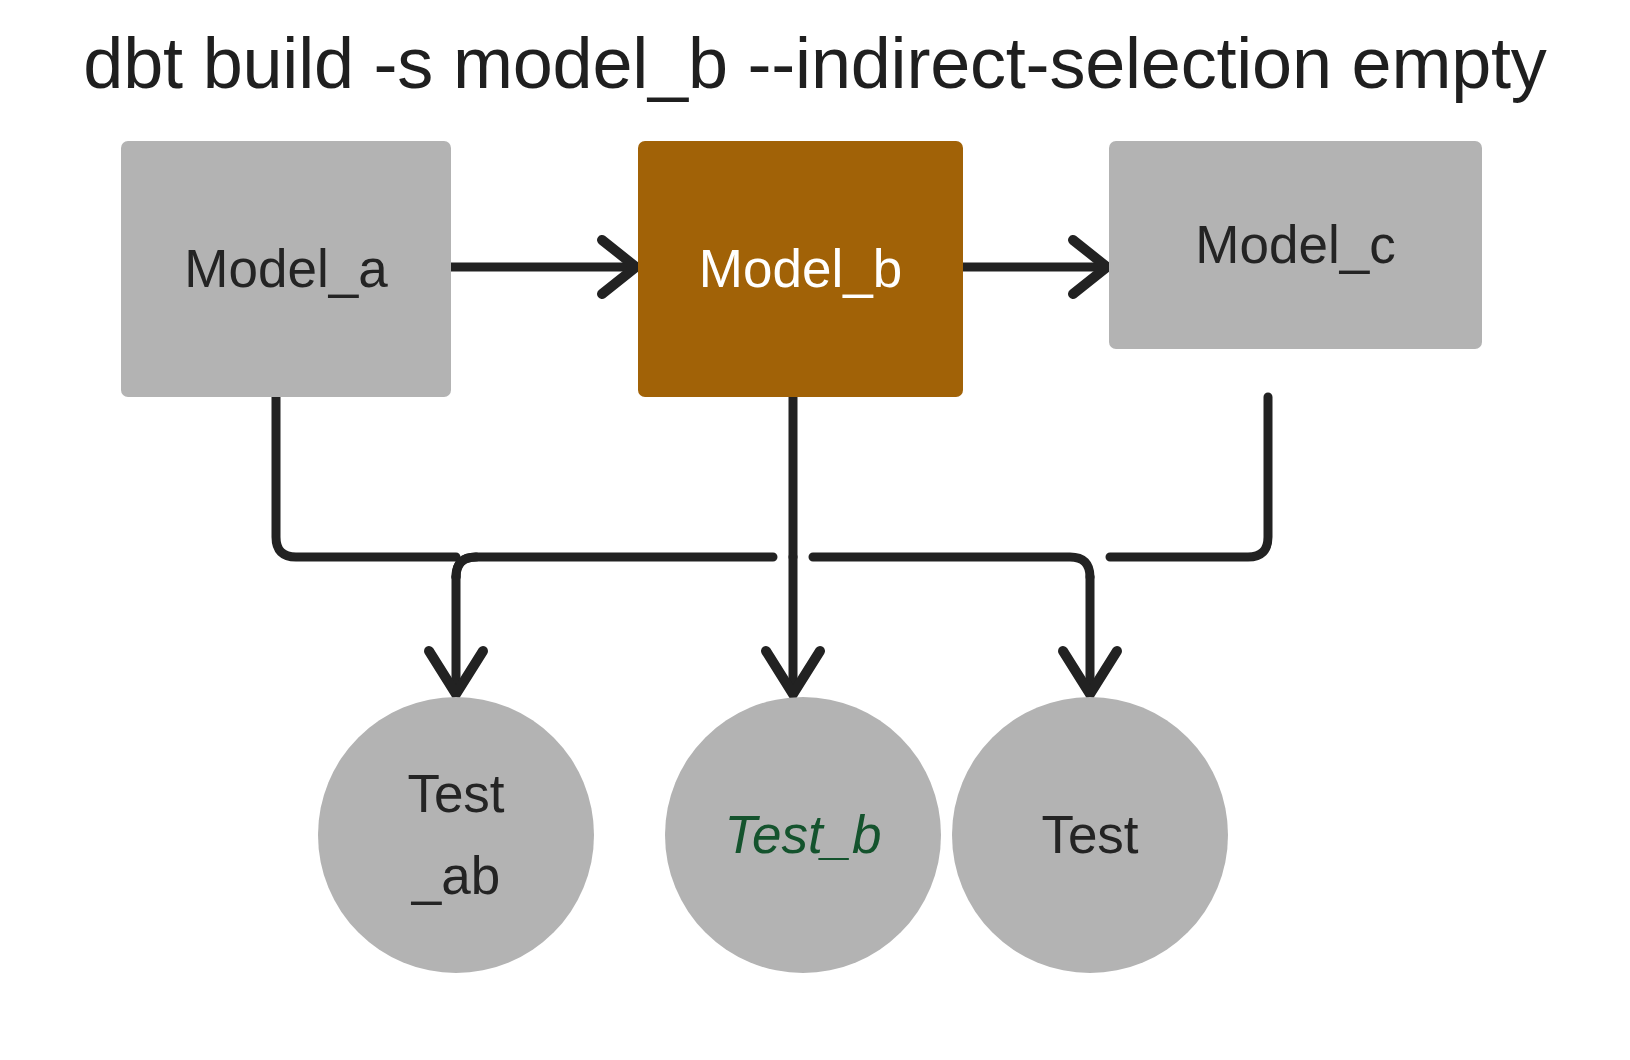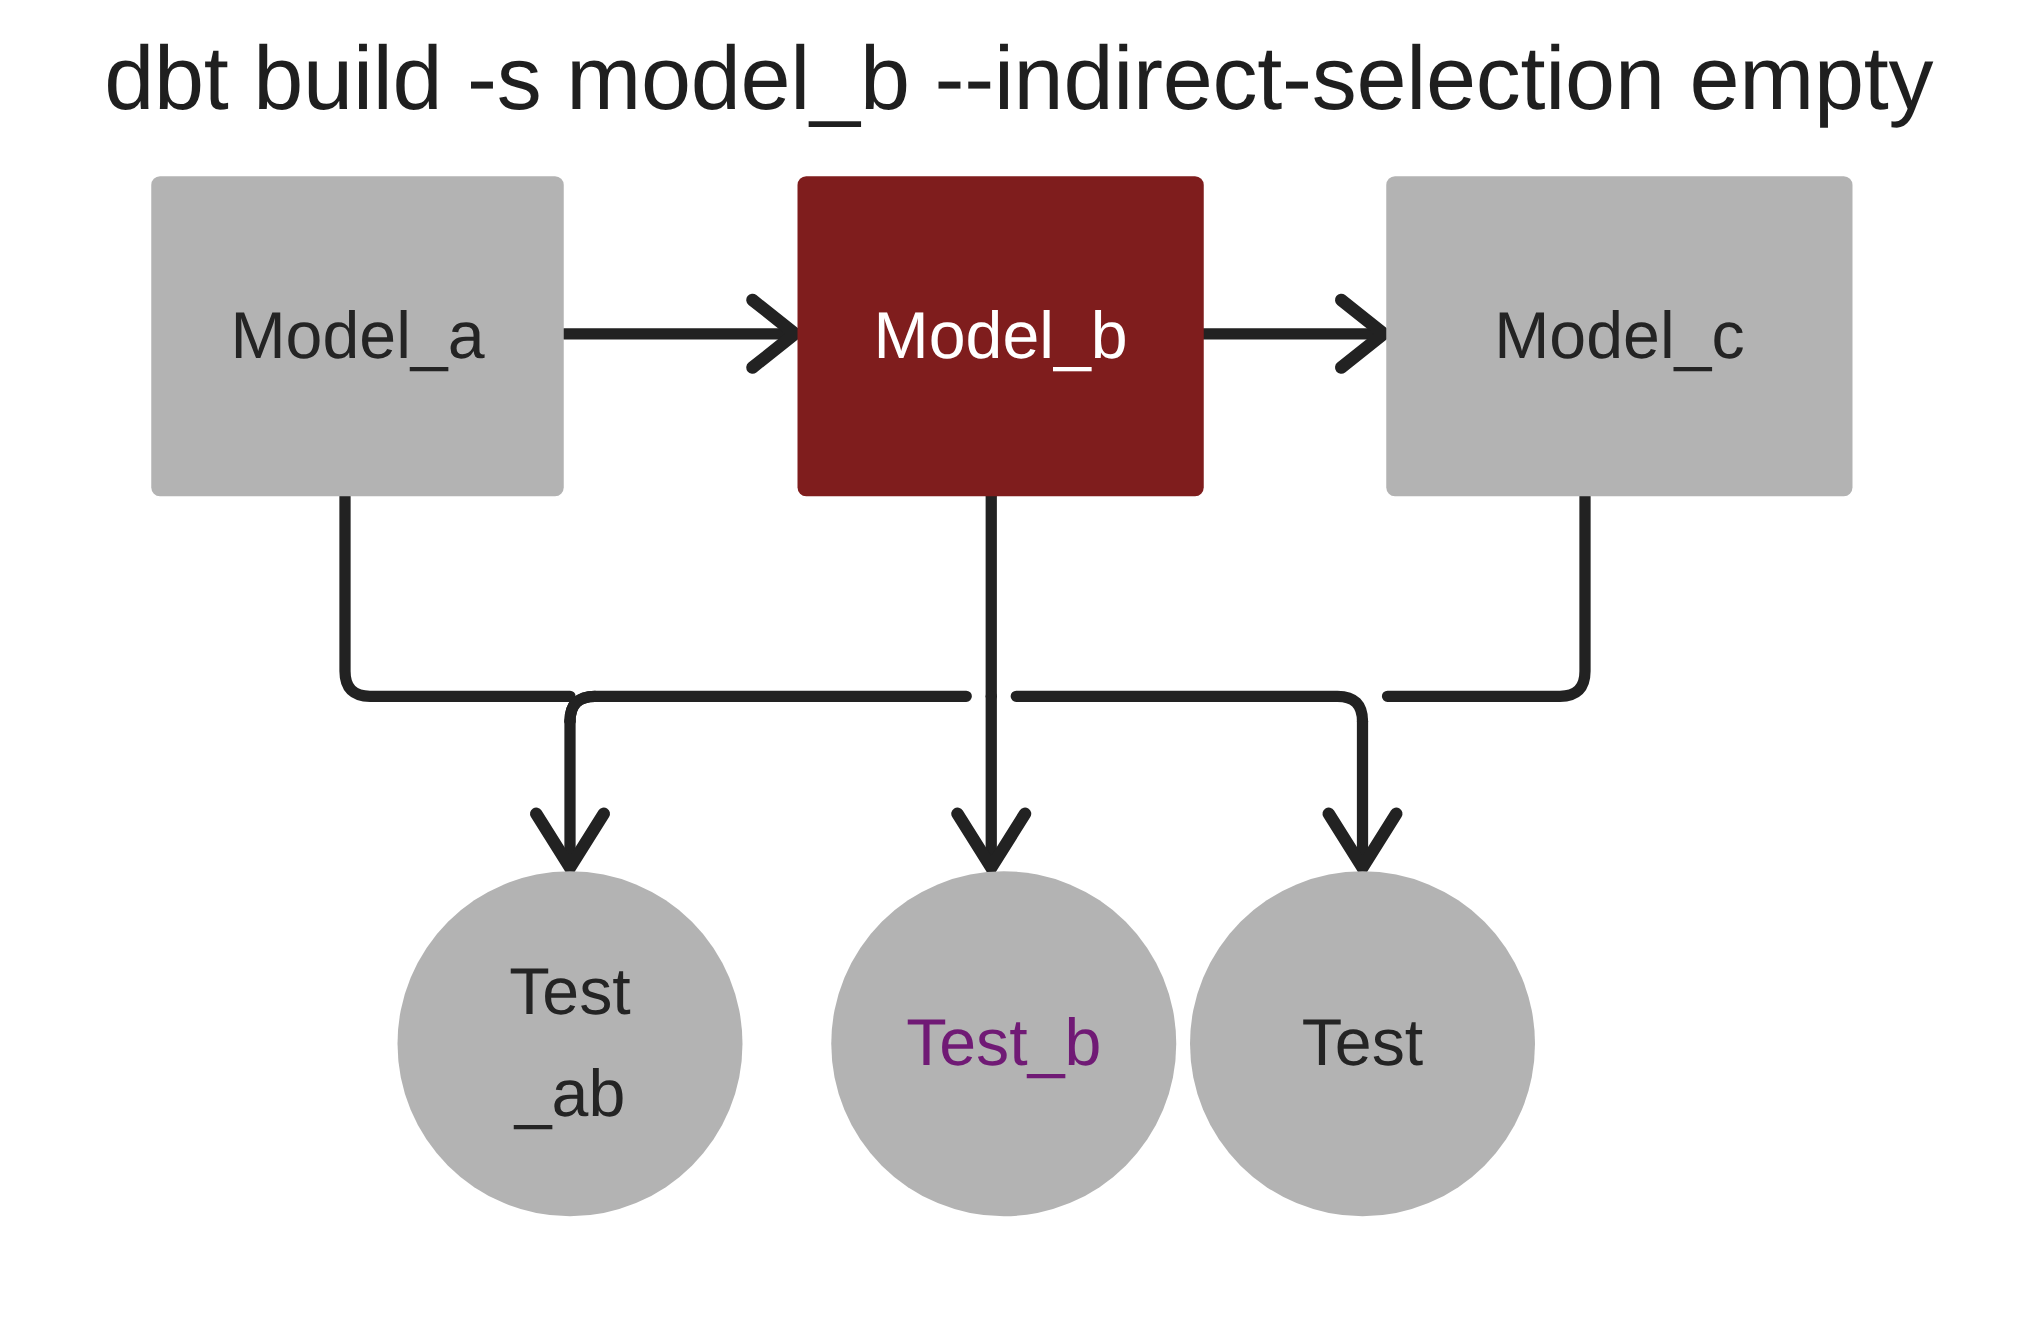--- a/index.html
+++ b/index.html
@@ -44,21 +44,21 @@
     display: flex;
     align-items: center;
     justify-content: center;
     border-radius: 7px;
     font-size: 53px;
     line-height: 1.1;
     box-sizing: border-box;
   }
   .node-box.model-a { left: 121px; top: 141px; width: 330px; height: 256px; }
   .node-box.model-b { left: 638px; top: 141px; width: 325px; height: 256px; }
-  .node-box.model-c { left: 1109px; top: 141px; width: 373px; height: 256px; align-items: center; }
+  .node-box.model-c { left: 1109px; top: 141px; width: 373px; height: 208px; align-items: center; }
 
   .node-circle {
     position: absolute;
     width: 276px;
     height: 276px;
     border-radius: 50%;
     display: flex;
     flex-direction: column;
     align-items: center;
     justify-content: center;
@@ -119,34 +119,34 @@
     <g>
       <path d="M 1090 577 L 1090 685" fill="none" stroke="#222222" stroke-width="9" stroke-linecap="round"></path>
       <path d="M 1063 651 L 1090 694 L 1117 651" fill="none" stroke="#222222" stroke-width="10" stroke-linecap="round" stroke-linejoin="miter"></path>
     </g>
   </svg>
 
   <div class="node-box model-a" style="background:#b3b3b3;color:#242424;text-align:center;">
     <span>Model_a</span>
   </div>
 
-  <div class="node-box model-b" style="background:#7f1d1d;color:#ffffff;">
+  <div class="node-box model-b" style="background:#a16207;color:#ffffff;">
     <span>Model_b</span>
   </div>
 
   <div class="node-box model-c" style="background:#b3b3b3;color:#242424;">
     <span>Model_c</span>
   </div>
 
   <div class="node-circle test-ab" style="background:#b3b3b3;color:#242424;">
     <span class="circle-line">Test</span>
     <span class="circle-line">_ab</span>
   </div>
 
-  <div class="node-circle test-b" style="background:#b3b3b3;color:#701a75;">
+  <div class="node-circle test-b" style="background:#b3b3b3;color:#14532d;font-style:italic;">
     <span class="circle-line">Test_b</span>
   </div>
 
   <div class="node-circle test-bc" style="background:#b3b3b3;color:#242424;">
     <span class="circle-line">Test</span>
   </div>
 
 </div>
 
 </body></html>

